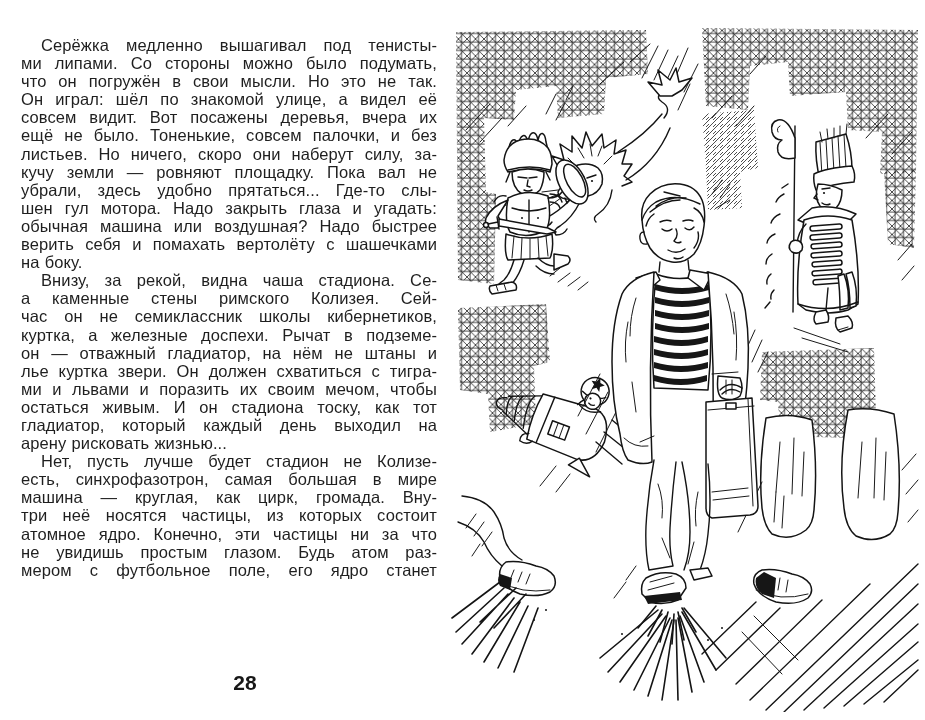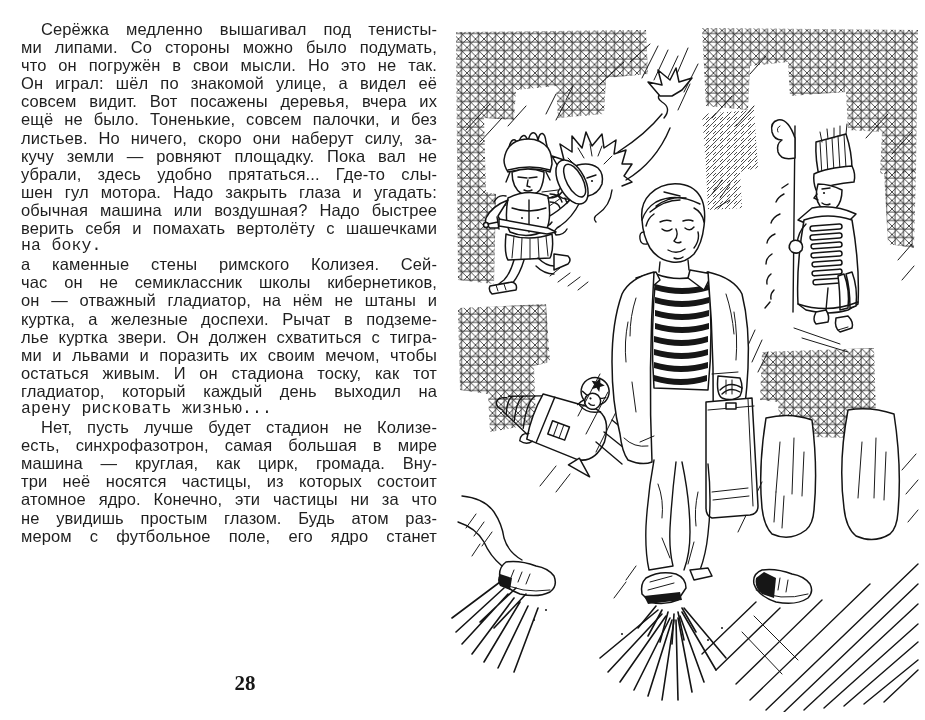--- a/index.html
+++ b/index.html
@@ -1,24 +1,24 @@
 <!DOCTYPE html>
 <html><head>
 <meta charset="utf-8">
 <style>
   html,body{margin:0;padding:0;background:#ffffff;}
   .spread{position:relative;width:925px;height:720px;background:#ffffff;overflow:hidden;
           font-family:"Liberation Sans", sans-serif;color:#1f1f1f;}
-  .text-col{position:absolute;left:21px;top:20px;width:416px;font-size:16.5px;line-height:18.1px;}
+  .text-col{position:absolute;left:21px;top:36px;width:416px;font-size:16.5px;line-height:18.1px;}
   .text-col .line{text-align:justify;text-align-last:justify;height:18.1px;overflow:hidden;
                   word-spacing:0.5px;letter-spacing:0.1px;}
-  .text-col .line.no-just{text-align:left;text-align-last:left;font-family:Liberation Mono, monospace;}
+  .text-col .line.no-just{text-align:left;text-align-last:left;}
   .text-col .line.indent{text-indent:20px;}
   .page-num{position:absolute;left:37px;top:671px;width:416px;text-align:center;
-            font-family:Liberation Serif, serif;font-weight:bold;font-size:21px;color:#171717;}
+            font-family:Liberation Sans, sans-serif;font-weight:bold;font-size:21px;color:#171717;}
   .illo{position:absolute;left:450px;top:22px;width:472px;height:690px;}
   
   .o{fill:#ffffff;stroke:#141414;stroke-width:1.5;stroke-linejoin:round;stroke-linecap:round;}
   .l{fill:none;stroke:#141414;stroke-width:1.4;stroke-linecap:round;}
   .t{fill:none;stroke:#1a1a1a;stroke-width:1;stroke-linecap:round;}
   .s{fill:none;stroke:#141414;stroke-width:1.6;stroke-linecap:round;}
   .d{fill:#161616;stroke:none;}
   .hb{fill:url(#xh);stroke:none;}
   .db{fill:url(#dh);stroke:none;}
 </style>
@@ -34,24 +34,25 @@
       <div class="line">Он играл: шёл по знакомой улице, а видел её</div>
       <div class="line">совсем видит. Вот посажены деревья, вчера их</div>
       <div class="line">ещё не было. Тоненькие, совсем палочки, и без</div>
       <div class="line">листьев. Но ничего, скоро они наберут силу, за-</div>
       <div class="line">кучу земли — ровняют площадку. Пока вал не</div>
       <div class="line">убрали, здесь удобно прятаться... Где-то слы-</div>
       <div class="line">шен гул мотора. Надо закрыть глаза и угадать:</div>
       <div class="line">обычная машина или воздушная? Надо быстрее</div>
       <div class="line">верить себя и помахать вертолёту с шашечками</div>
       <div class="line no-just">на боку.</div>
+      <div class="line indent">Внизу, за рекой, видна чаша стадиона. Се-</div>
       <div class="line">а каменные стены римского Колизея. Сей-</div>
       <div class="line">час он не семиклассник школы кибернетиков,</div>
+      <div class="line">куртка, а железные доспехи. Рычат в подземе-</div>
       <div class="line">он — отважный гладиатор, на нём не штаны и</div>
-      <div class="line">куртка, а железные доспехи. Рычат в подземе-</div>
       <div class="line">лье куртка звери. Он должен схватиться с тигра-</div>
       <div class="line">ми и львами и поразить их своим мечом, чтобы</div>
       <div class="line">остаться живым. И он стадиона тоску, как тот</div>
       <div class="line">гладиатор, который каждый день выходил на</div>
       <div class="line no-just">арену рисковать жизнью...</div>
       <div class="line indent">Нет, пусть лучше будет стадион не Колизе-</div>
       <div class="line">есть, синхрофазотрон, самая большая в мире</div>
       <div class="line">машина — круглая, как цирк, громада. Вну-</div>
       <div class="line">три неё носятся частицы, из которых состоит</div>
       <div class="line">атомное ядро. Конечно, эти частицы ни за что</div>

